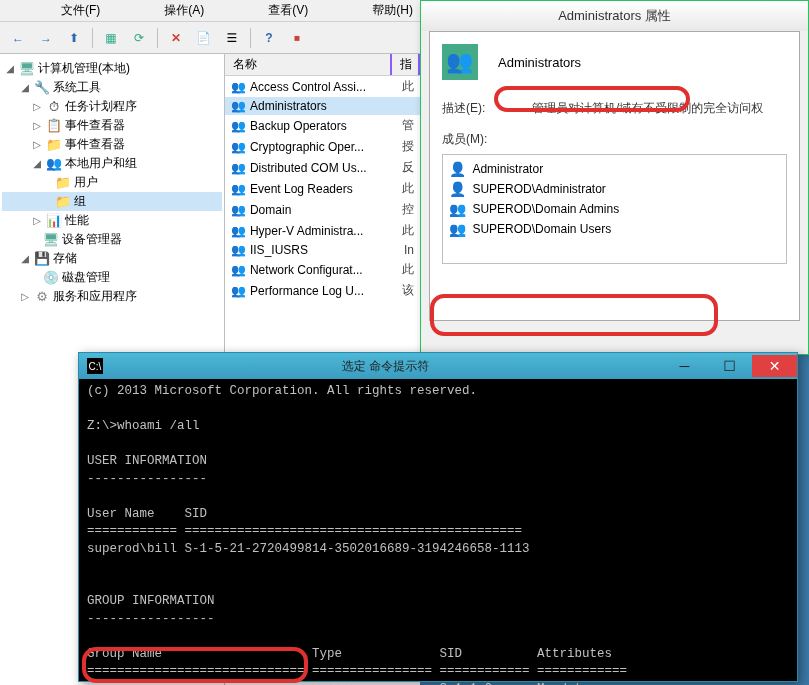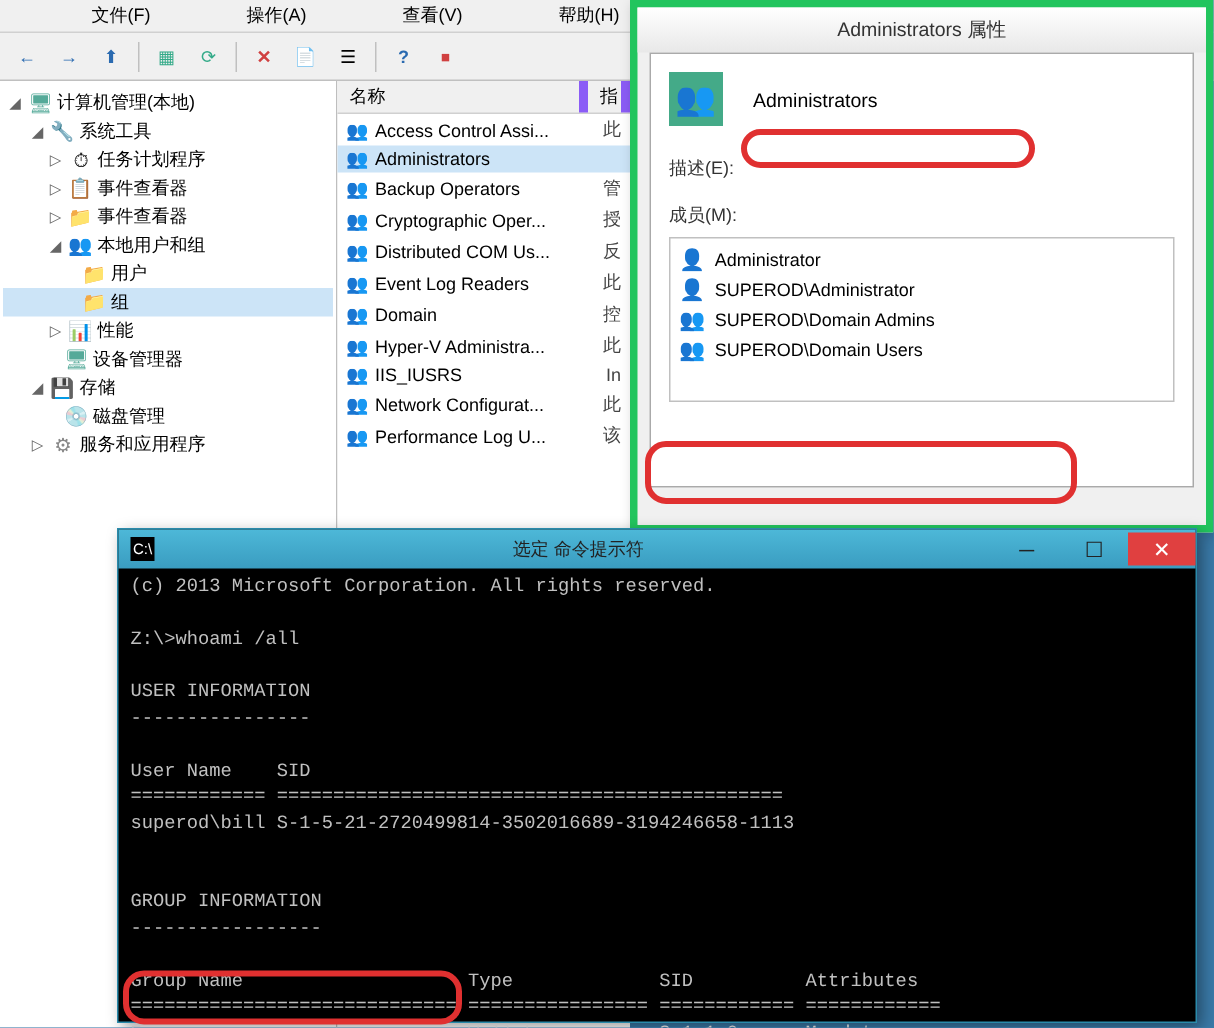--- a/index.html
+++ b/index.html
@@ -17,27 +17,27 @@
     .tree-panel { width: 225px; background: #fff; border-right: 1px solid #bebebe; overflow: hidden; }
     .tree { padding: 5px 2px; }
     .tree-node { display: flex; align-items: center; padding: 1px 2px; cursor: default; white-space: nowrap; gap: 3px; }
     .tree-node.selected { background: #cce4f7; }
     .tree-icon { width: 16px; height: 16px; display: inline-flex; align-items: center; justify-content: center; font-size: 13px; }
     .expander { width: 12px; display: inline-block; text-align: center; color: #666; cursor: pointer; font-size: 10px; }
     .indent { display: inline-block; }
     
     .list-panel { flex: 1; background: #fff; }
     .list-header { background: #f0f0f0; border-bottom: 1px solid #d0d0d0; display: flex; height: 22px; align-items: center; }
-    .list-header-col { padding: 2px 8px; border-right: 6px solid #8b5cf6; }
+    .list-header-col { padding: 2px 8px; border-right: 2px solid #8b5cf6; }
     .list-items { }
     .list-item { display: flex; padding: 2px 6px; align-items: center; gap: 4px; cursor: default; }
     .list-item.selected { background: #cce4f7; }
     .list-item-extra { color: #444; margin-left: auto; }
     
-    .props-window { position: absolute; top: 0; left: 420px; right: 0; height: 355px; background: #f0f0f0; border: 5px solid #22c55e; box-shadow: 2px 2px 8px rgba(0,0,0,0.2); }
+    .props-window { position: absolute; top: 0; left: 420px; right: 0; height: 355px; background: #f0f0f0; border: 1px solid #22c55e; box-shadow: 2px 2px 8px rgba(0,0,0,0.2); }
     .props-title { background: linear-gradient(#fff,#e8e8e8); padding: 6px 10px; font-size: 13px; text-align: center; color: #333; }
     .props-tabs { display: flex; padding: 6px 6px 0 6px; }
     .props-tab { padding: 4px 14px; background: #fff; border: 1px solid #aaa; border-bottom: none; border-radius: 2px 2px 0 0; font-size: 12px; }
     .props-body { margin: 0 8px 8px 8px; background: #fff; border: 1px solid #aaa; padding: 12px; height: 290px; }
     .props-header { display: flex; align-items: center; gap: 20px; margin-bottom: 20px; }
     .props-icon { width: 36px; height: 36px; background: #4a8; display: flex; align-items: center; justify-content: center; font-size: 22px; }
     .props-name { font-size: 13px; }
     .props-field { display: flex; margin-bottom: 14px; align-items: flex-end; }
     .props-label { width: 90px; color: #333; }
     .props-value { flex: 1; color: #333; }
@@ -255,20 +255,21 @@
 
 <div class="props-window">
   <div class="props-title">Administrators 属性</div>
   <div class="props-body">
     <div class="props-header">
       <div class="props-icon">👥</div>
       <div class="props-name">Administrators</div>
     </div>
     <div class="props-field">
       <div class="props-label">描述(E):</div>
+      <div class="props-value">管理员对计算机/域有不受限制的完全访问权</div>
     </div>
     <div class="props-field" style="flex-direction:column;align-items:stretch">
       <div class="props-label">成员(M):</div>
       <div class="members-list" id="members-list">
           <div class="member-item">
             <span class="member-icon user-icon">👤</span>
             <span>Administrator</span>
           </div>
           <div class="member-item">
             <span class="member-icon user-icon">👤</span>

